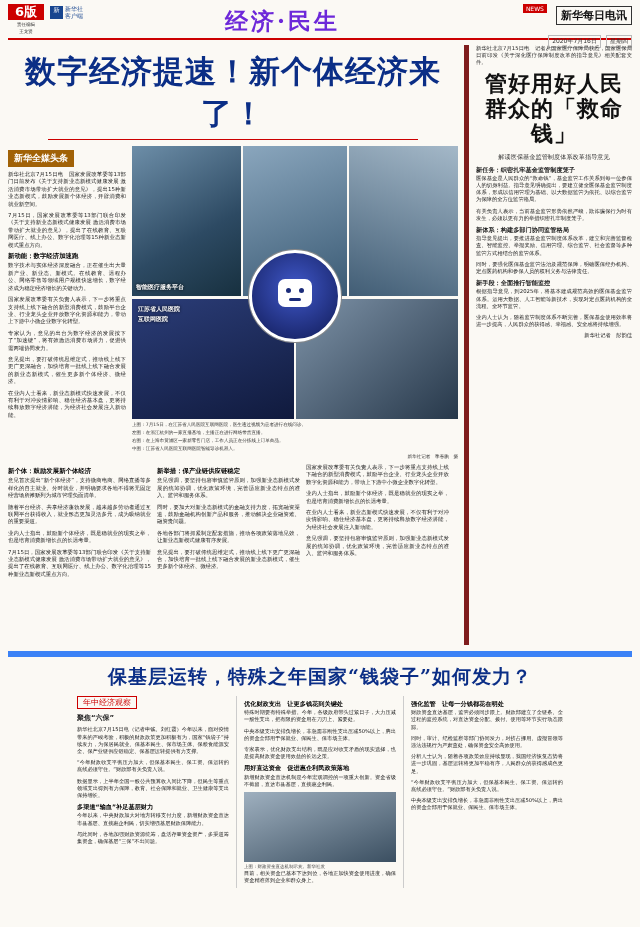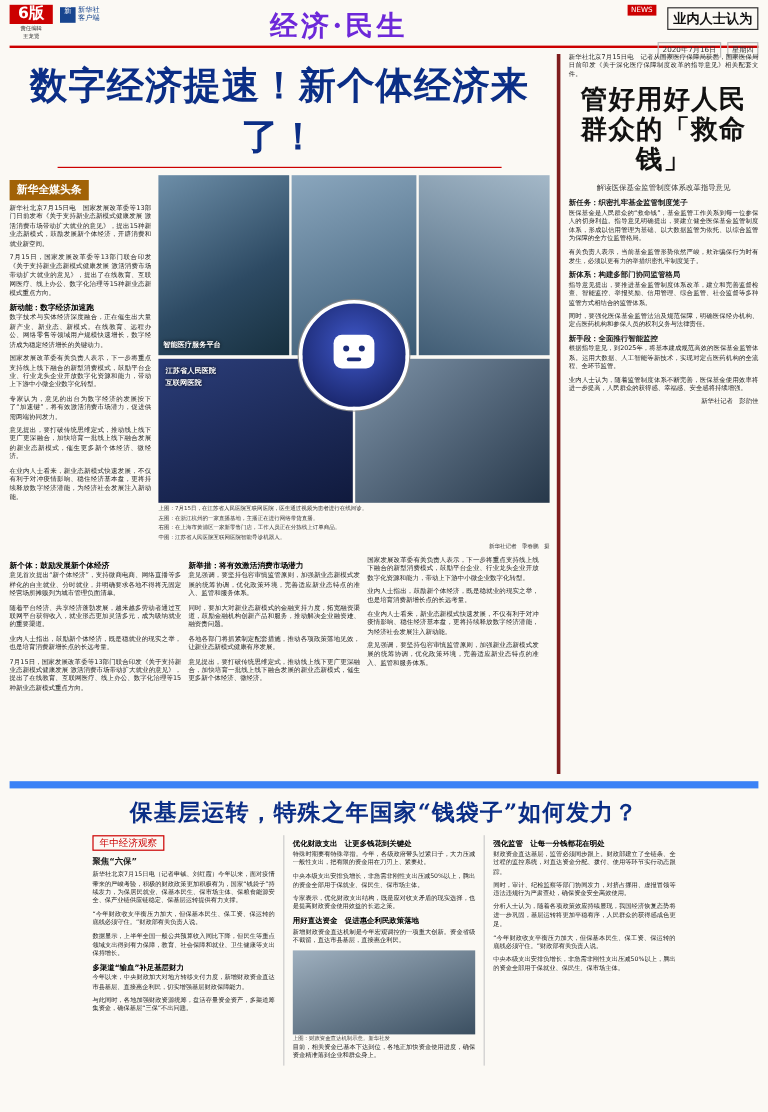--- a/index.html
+++ b/index.html
@@ -22,21 +22,21 @@
   .logo-xh .tx{font-size:6px;line-height:6.5px;margin-left:2px;color:#17458f;}
   .mast-title{flex:1;text-align:center;font-family:"DejaVu Serif","Liberation Serif",serif;font-size:23px;font-weight:bold;letter-spacing:3px;color:#6d28d9;margin-top:2px;}
   .mast-right{width:150px;text-align:right;}
   .mast-date{font-size:6px;color:#333;border:1px solid #bbb;display:inline-block;padding:1px 3px;}
   .news-badge{display:inline-block;background:#c00;color:#fff;font-size:6px;padding:1px 3px;vertical-align:top;margin-right:4px;}
   .mast-paper{font-size:11px;font-weight:bold;border:1px solid #333;padding:1px 4px;display:inline-block;}
 
   
   .body-wrap{display:flex;margin-top:5px;height:600px;}
   .left-col{width:452px;position:relative;}
-  .right-col{width:168px;border-left:3px solid #7f1d1d;padding-left:7px;margin-left:6px;}
+  .right-col{width:168px;border-left:5px solid #7f1d1d;padding-left:7px;margin-left:6px;}
 
   .headline{
     text-align:center;font-family:"DejaVu Serif","Liberation Serif",serif;
     font-size:31px;font-weight:bold;color:#0b2e86;letter-spacing:1px;margin:6px 0 4px;
   }
   .subhead{text-align:center;font-size:10.5px;color:#222;letter-spacing:1px;margin-bottom:4px;}
   .rule{border-bottom:1px solid #c00;margin:3px 40px 6px;}
 
   .tagline{display:inline-block;background:#a16207;color:#fff;font-size:9px;font-weight:bold;padding:2px 6px;}
 
@@ -108,21 +108,21 @@
       <div class="sq">新</div>
       <div>
         <div class="tx">新华社</div>
         <div class="tx">客户端</div>
       </div>
     </div>
     <div class="mast-title">经济·民生</div>
     <div class="mast-right">
       <div>
         <span class="news-badge">NEWS</span>
-        <span class="mast-paper">业内人士认为</span>
+        <span class="mast-paper">新华每日电讯</span>
       </div>
       <div style="margin-top:3px;">
         <span class="mast-date">2020年7月16日</span>
         <span class="mast-date">星期四</span>
       </div>
     </div>
   </div>
 
   <div class="body-wrap">
 
@@ -178,21 +178,21 @@
 
       <div class="colsplit" style="margin-top:4px;gap:6px;">
         <div class="textcol" style="width:143px;">
           <div class="sec-title">新个体：鼓励发展新个体经济</div>
           <p>意见首次提出“新个体经济”，支持微商电商、网络直播等多样化的自主就业、分时就业，并明确要求各地不得将无固定经营场所摊贩列为城市管理负面清单。</p>
           <p>随着平台经济、共享经济蓬勃发展，越来越多劳动者通过互联网平台获得收入，就业形态更加灵活多元，成为吸纳就业的重要渠道。</p>
           <p>业内人士指出，鼓励新个体经济，既是稳就业的现实之举，也是培育消费新增长点的长远考量。</p>
           <p>7月15日，国家发展改革委等13部门联合印发《关于支持新业态新模式健康发展 激活消费市场带动扩大就业的意见》，提出了在线教育、互联网医疗、线上办公、数字化治理等15种新业态新模式重点方向。</p>
         </div>
         <div class="textcol" style="width:143px;">
-          <div class="sec-title">新举措：将有效激活消费市场潜力</div>
+          <div class="sec-title">新举措：保产业链供应链稳定</div>
           <p>意见强调，要坚持包容审慎监管原则，加强新业态新模式发展的统筹协调，优化政策环境，完善适应新业态特点的准入、监管和服务体系。</p>
           <p>同时，要加大对新业态新模式的金融支持力度，拓宽融资渠道，鼓励金融机构创新产品和服务，推动解决企业融资难、融资贵问题。</p>
           <p>各地各部门将抓紧制定配套措施，推动各项政策落地见效，让新业态新模式健康有序发展。</p>
           <p>意见提出，要打破传统思维定式，推动线上线下更广更深融合，加快培育一批线上线下融合发展的新业态新模式，催生更多新个体经济、微经济。</p>
         </div>
         <div class="textcol" style="width:143px;">
           <p>国家发展改革委有关负责人表示，下一步将重点支持线上线下融合的新型消费模式，鼓励平台企业、行业龙头企业开放数字化资源和能力，带动上下游中小微企业数字化转型。</p>
           <p>业内人士指出，鼓励新个体经济，既是稳就业的现实之举，也是培育消费新增长点的长远考量。</p>
           <p>在业内人士看来，新业态新模式快速发展，不仅有利于对冲疫情影响、稳住经济基本盘，更将持续释放数字经济潜能，为经济社会发展注入新动能。</p>
           <p>意见强调，要坚持包容审慎监管原则，加强新业态新模式发展的统筹协调，优化政策环境，完善适应新业态特点的准入、监管和服务体系。</p>

